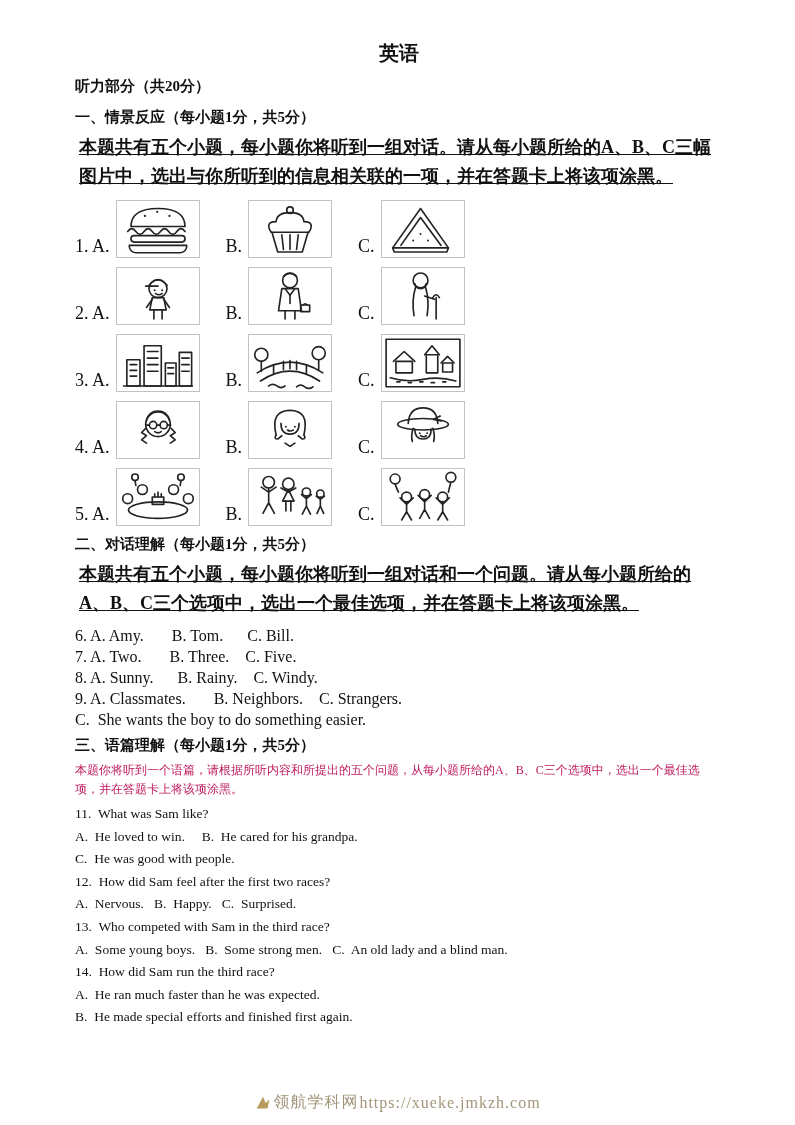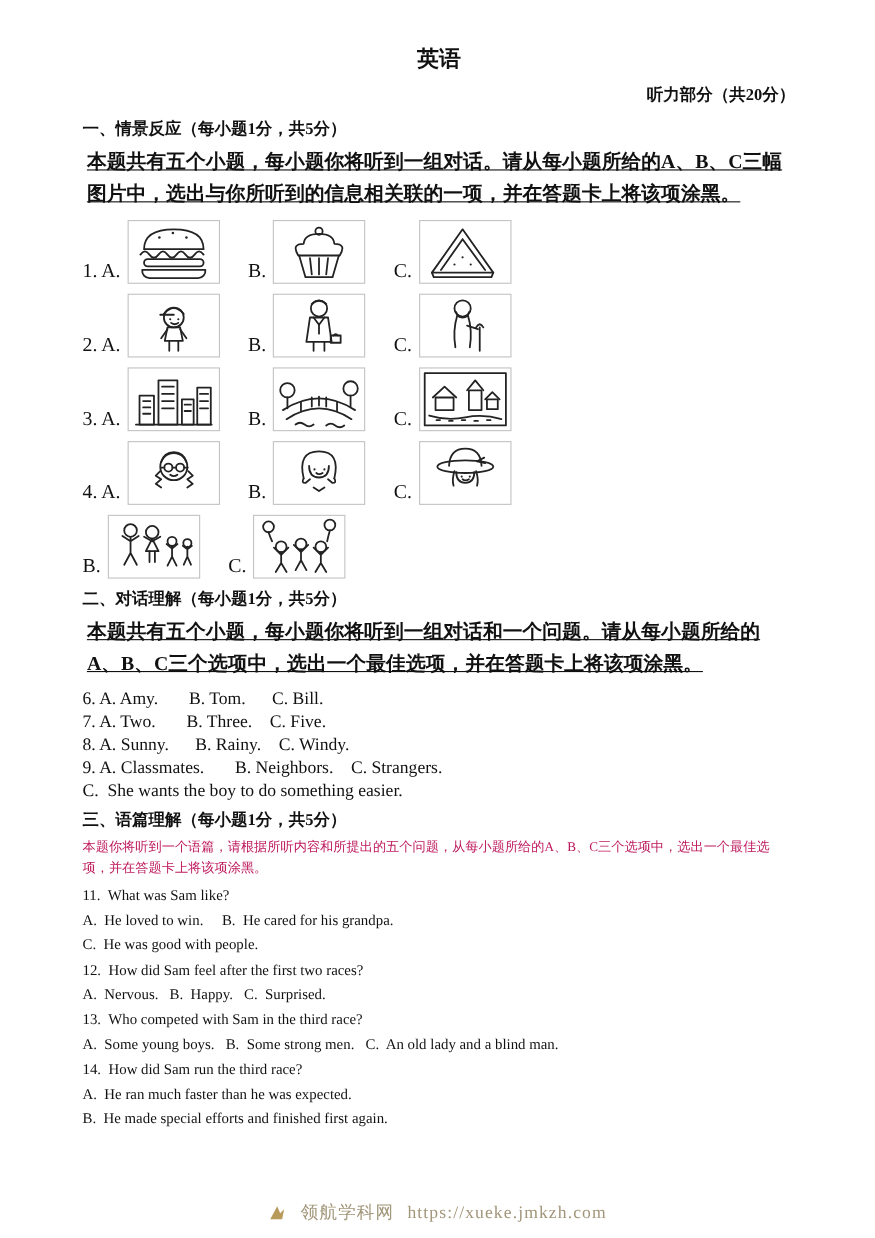--- a/index.html
+++ b/index.html
@@ -8,21 +8,21 @@
     width:795px;height:1125px;
     margin:0 auto;
     box-sizing:border-box;
     padding:40px 72px 0 75px;
     background:#fff;
     font-family:"Liberation Serif","DejaVu Serif",serif;
     color:#111;
     overflow:hidden;
   }
   .doc-title{text-align:center;font-size:20px;font-weight:bold;margin:0 0 10px;}
-  .doc-subtitle{text-align:right;font-size:15px;font-weight:bold;margin:8px 0 12px;}
+  .doc-subtitle{text-align:left;font-size:15px;font-weight:bold;margin:8px 0 12px;}
   .sec-heading{font-size:15px;font-weight:bold;margin:6px 0 6px;}
   .instr-bold{font-size:18px;font-weight:bold;line-height:1.62;margin:0 4px 6px;text-decoration:underline;}
   .instr-small{font-size:12px;font-weight:normal;line-height:1.6;margin:0 0 4px;color:#be185d;}
   .pic-row{display:flex;align-items:flex-end;margin:9px 0 9px 0;}
   .pic-cell{display:flex;align-items:flex-end;margin-right:26px;}
   .pic-label{font-size:18px;white-space:nowrap;margin-right:6px;padding-bottom:1px;}
   .pic-box{
     width:84px;height:58px;
     border:1px solid #c2c2c2;
     background:#fff;
@@ -30,21 +30,21 @@
     box-sizing:border-box;
   }
   .pic-box svg{width:100%;height:100%;}
   .pic-box svg *{stroke:#232323;fill:none;stroke-width:2;stroke-linecap:round;stroke-linejoin:round;}
   .pic-box svg .f{fill:#232323;stroke:none;}
   .opt-line{font-size:16px;line-height:21px;margin:0;white-space:pre-wrap;}
   .opt-line3{font-size:13.5px;line-height:22.6px;margin:0;white-space:pre-wrap;}
   .footer{
     position:absolute;left:0;right:0;bottom:12px;
     display:flex;align-items:center;justify-content:center;
-    gap:12px;
+    gap:1px;
     font-size:16px;color:#a2967a;letter-spacing:1px;
   }
   .footer svg{width:18px;height:18px;}
 </style>
 </head>
 <body>
 
 <div class="page">
 
   <div class="doc-title">英语</div>
@@ -231,20 +231,38 @@
           <path d="M38 32q-3 9 -1 16M62 32q3 9 1 16"></path>
           <circle class="f" cx="46" cy="38" r="1.2"></circle>
             <circle class="f" cx="55" cy="38" r="1.2"></circle>
           <path d="M47 41q3 2.5 7 0"></path>
         </svg>
       </span>
     </div>
   </div>
 
   <div class="pic-row">
+    <div class="pic-cell">
+      <span class="pic-label">5. A.</span>
+      <span class="pic-box">
+        <svg viewBox="0 0 100 68">
+          <ellipse cx="50" cy="50" rx="36" ry="10"></ellipse>
+          <rect x="43" y="34" width="14" height="9"></rect>
+          <path d="M46 30v4M50 28v6M54 30v4"></path>
+          <circle cx="13" cy="36" r="6"></circle>
+            <circle cx="31" cy="25" r="6"></circle>
+            <circle cx="69" cy="25" r="6"></circle>
+            <circle cx="87" cy="36" r="6"></circle>
+          <circle cx="22" cy="10" r="4"></circle>
+            <path d="M22 14l1 6"></path>
+          <circle cx="78" cy="10" r="4"></circle>
+            <path d="M78 14l-1 6"></path>
+        </svg>
+      </span>
+    </div>
     <div class="pic-cell">
       <span class="pic-label">B.</span>
       <span class="pic-box">
         <svg viewBox="0 0 100 68">
           <circle cx="24" cy="16" r="7"></circle>
           <path d="M24 23v18M24 28l-9 -6M24 28l9 -6M24 41l-7 13M24 41l7 13"></path>
           <circle cx="48" cy="18" r="7"></circle>
           <path d="M48 25l-7 14h14Z"></path>
           <path d="M48 28l-9 -5M48 28l9 -5"></path>
           <path d="M45 39v12M51 39v12"></path>

